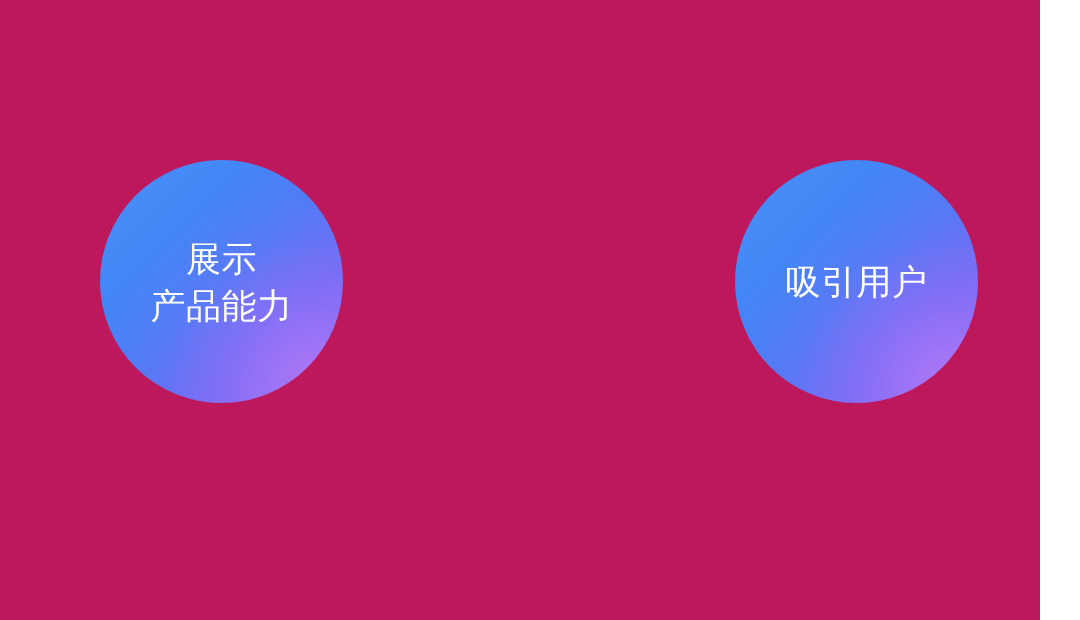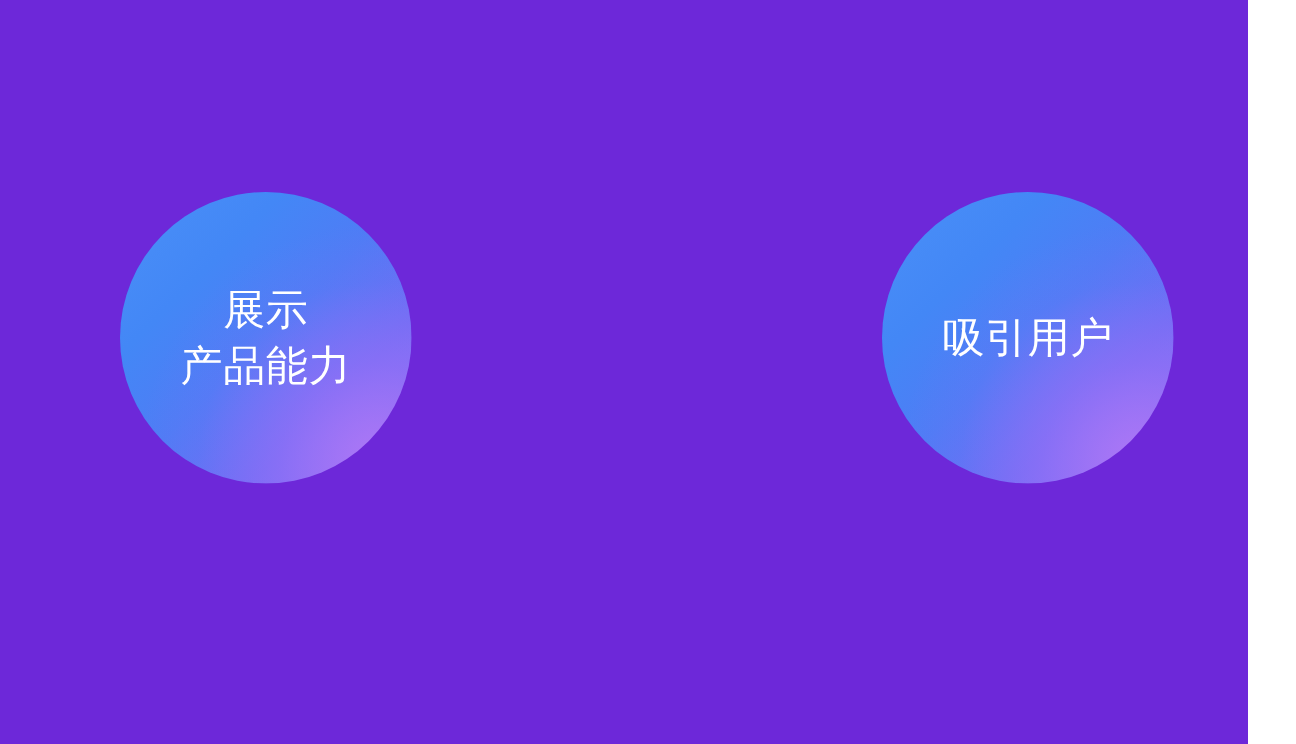--- a/index.html
+++ b/index.html
@@ -11,21 +11,21 @@
     height: 620px;
     background: #ffffff;
     font-family: "Liberation Sans", "DejaVu Sans", sans-serif;
     overflow: hidden;
   }
 
   .canvas {
     position: relative;
     width: 1040px;
     height: 620px;
-    background: #6d28d9;
+    background: #be185d;
   }
 
   .bubble-row {
     position: absolute;
     left: 0;
     top: 160px;
     width: 1080px;
     height: 244px;
   }
 

